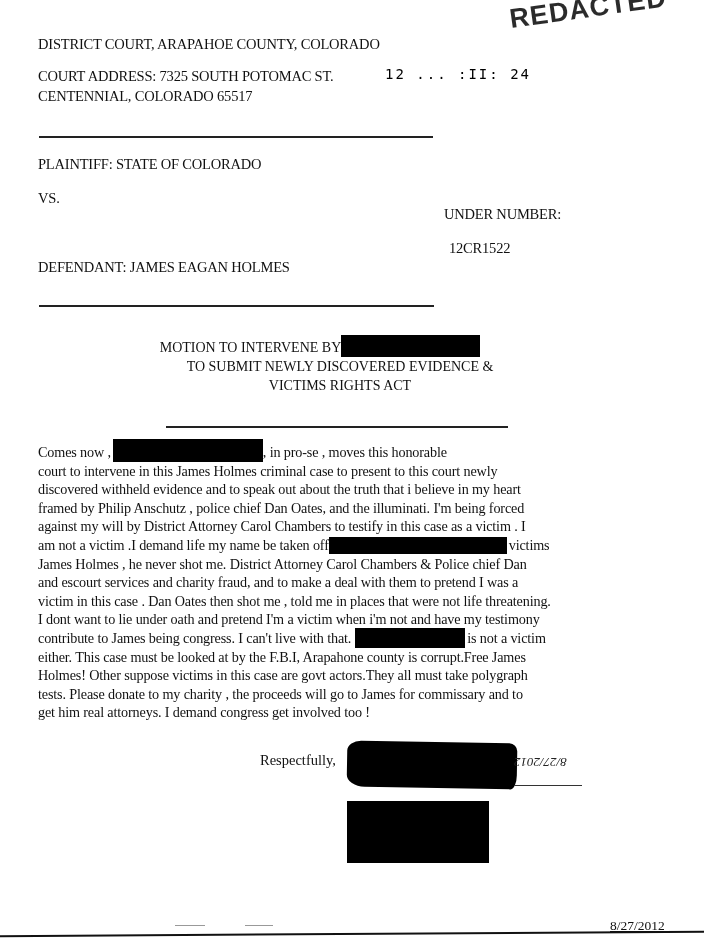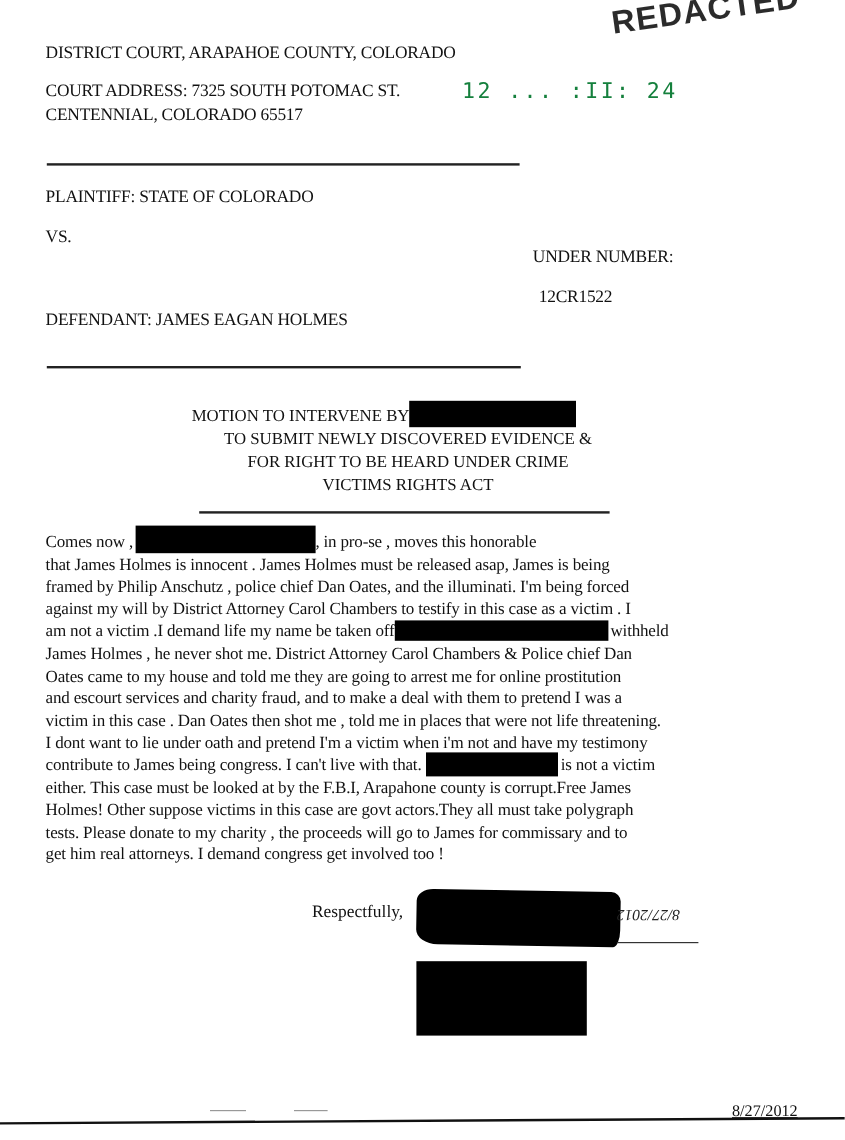--- a/index.html
+++ b/index.html
@@ -12,22 +12,22 @@
     .hdr { font-size: 14.5px; letter-spacing: -0.2px; }
     .rule { position: absolute; height: 1.5px; background: #222; }
     .stamp {
       position: absolute; left: 512px; top: 4px;
       font-family: "Liberation Sans", "DejaVu Sans", sans-serif;
       font-weight: bold; font-size: 27px; letter-spacing: 1px;
       color: #1a1a1a; transform: rotate(-8deg); transform-origin: left bottom;
       opacity: 0.92;
     }
     .faint-stamp {
-      position: absolute; left: 385px; top: 66px; font-size: 18px;
-      color: #15803d; letter-spacing: 2px; font-family: "DejaVu Sans Mono", monospace;
+      position: absolute; left: 385px; top: 66px; font-size: 14px;
+      color: #000000; letter-spacing: 2px; font-family: "DejaVu Sans Mono", monospace;
     }
     .title-block {
       position: absolute; left: 140px; top: 338px; width: 400px;
       text-align: center; font-size: 14px; line-height: 19px;
     }
     .title-block .l1 { display: block; padding-right: 40px; }
     .redact { background: #000; display: inline-block; vertical-align: middle; }
     .body-text {
       position: absolute; left: 38px; top: 443px; width: 640px;
       font-size: 14.2px; line-height: 18.6px; letter-spacing: -0.15px;
@@ -69,33 +69,32 @@
 <div class="abs hdr" style="left:38px;top:190px;">VS.</div>
 <div class="abs hdr" style="left:444px;top:206px;">UNDER NUMBER:</div>
 <div class="abs hdr" style="left:449px;top:240px;">12CR1522</div>
 <div class="abs hdr" style="left:38px;top:259px;">DEFENDANT: JAMES EAGAN HOLMES</div>
 
 <div class="rule" style="left:39px;top:305px;width:395px;"></div>
 
 <div class="title-block">
   <span class="l1"><span>MOTION TO INTERVENE BY</span><span class="redact" style="width:139px;height:22px;margin-top:-6px;"></span></span>
   <span style="display:block;">TO SUBMIT NEWLY DISCOVERED EVIDENCE &amp;</span>
-  <span style="display:block;">FOR RIGHT TO BE HEARD UNDER CRIME</span>
   <span style="display:block;">VICTIMS RIGHTS ACT</span>
 </div>
 <div class="rule" style="left:166px;top:426px;width:342px;"></div>
 
 <div class="body-text">
   <span class="ln"><span>Comes now ,</span><span class="redact" style="width:150px;height:23px;margin:-6px 0 0 2px;"></span><span>, in pro-se , moves this honorable</span></span>
-  <span class="ln">that James Holmes is innocent . James Holmes must be released asap, James is being</span>
+  <span class="ln">court to intervene in this James Holmes criminal case to present to this court newly</span>
+  <span class="ln">discovered withheld evidence and to speak out about the truth that i believe in my heart</span>
   <span class="ln">framed by Philip Anschutz , police chief Dan Oates, and the illuminati. I'm being forced</span>
   <span class="ln">against my will by District Attorney Carol Chambers to testify in this case as a victim . I</span>
-  <span class="ln"><span>am not a victim .I demand life my name be taken off</span><span class="redact" style="width:178px;height:17px;margin:-3px 2px 0 0;"></span><span>withheld</span></span>
+  <span class="ln"><span>am not a victim .I demand life my name be taken off</span><span class="redact" style="width:178px;height:17px;margin:-3px 2px 0 0;"></span><span>victims</span></span>
   <span class="ln">James Holmes , he never shot me. District Attorney Carol Chambers &amp; Police chief Dan</span>
-  <span class="ln">Oates came to my house and told me they are going to arrest me for online prostitution</span>
   <span class="ln">and escourt services and charity fraud, and to make a deal with them to pretend I was a</span>
   <span class="ln">victim in this case . Dan Oates then shot me , told me in places that were not life threatening.</span>
   <span class="ln">I dont want to lie under oath and pretend I'm a victim when i'm not and have my testimony</span>
   <span class="ln"><span>contribute to James being congress. I can't live with that.</span><span class="redact" style="width:110px;height:20px;margin:-4px 2px 0 4px;"></span><span>is not a victim</span></span>
   <span class="ln">either. This case must be looked at by the F.B.I, Arapahone county is corrupt.Free James</span>
   <span class="ln">Holmes! Other suppose victims in this case are govt actors.They all must take polygraph</span>
   <span class="ln">tests. Please donate to my charity , the proceeds will go to James for commissary and to</span>
   <span class="ln">get him real attorneys. I demand congress get involved too !</span>
 </div>
 

